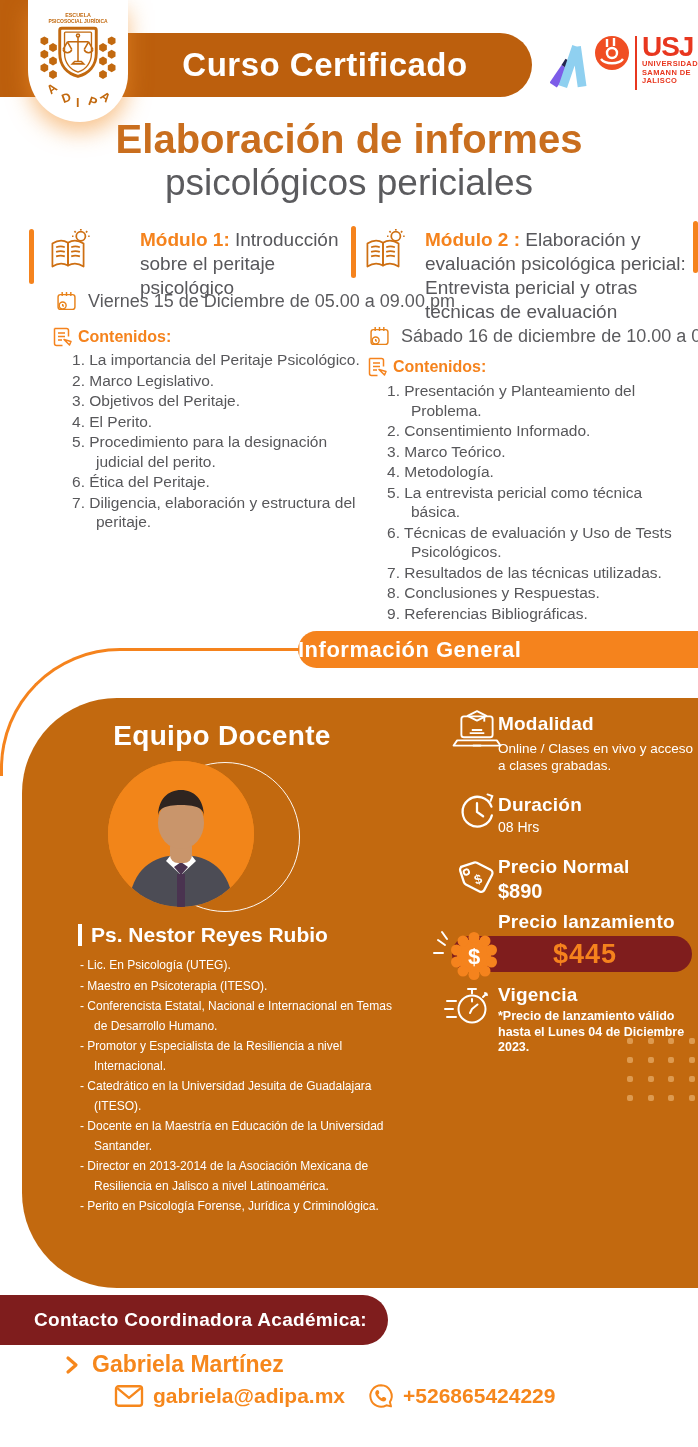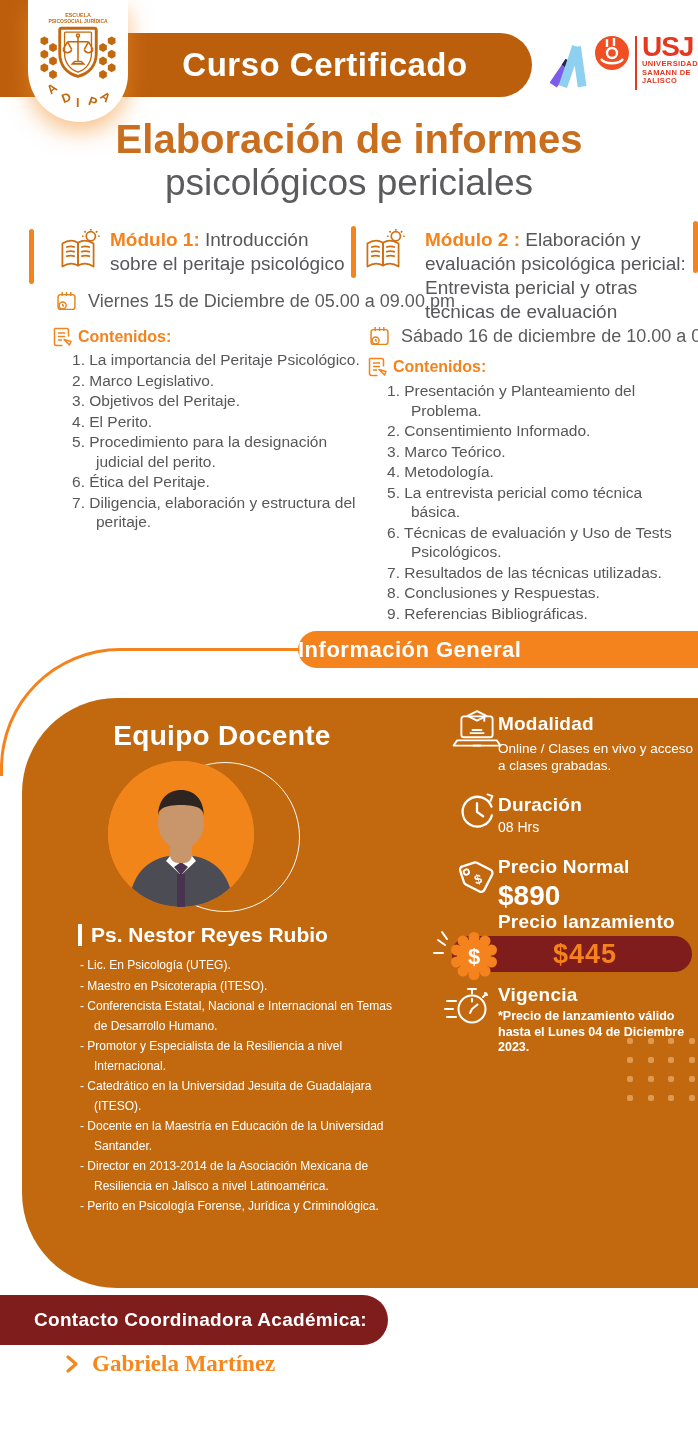--- a/index.html
+++ b/index.html
@@ -53,34 +53,34 @@
   .teacher-name{left:56px;top:225px;display:flex;align-items:center;}
   .name-bar{width:4px;height:22px;background:#fff;margin-right:9px;}
   .teacher-name span{color:#fff;font-size:21px;font-weight:800;}
   ul.creds{left:58px;top:258px;width:315px;margin:0;padding:0;list-style:none;color:#fff;font-size:12px;line-height:19.5px;}
   ul.creds li{padding-left:14px;text-indent:-14px;margin-bottom:1px;}
   ul.creds li::before{content:"- ";}
 
   .d-label{color:#fff;font-size:19px;font-weight:800;letter-spacing:.2px;}
   .d-value{color:#fff;font-size:14px;}
   .d-desc{color:#fff;font-size:13.5px;line-height:16.5px;}
-  .price-big{color:#fff;font-size:28px;font-weight:800;}
+  .price-big{color:#fff;font-size:20px;font-weight:800;}
   .launch-pill{left:430px;top:238px;width:240px;height:36px;background:#7f1d1d;border-radius:21px;
                display:flex;align-items:center;justify-content:center;}
   .launch-pill span{color:#F5821D;font-size:27px;font-weight:700;letter-spacing:1px;padding-left:26px;}
   .vig-note{color:#fff;font-size:12.5px;font-weight:700;line-height:15.5px;width:208px;}
   .dots{left:605px;top:340px;width:72px;height:66px;display:grid;grid-template-columns:repeat(4,1fr);gap:10px;}
   .dots i{width:6px;height:6px;border-radius:2px;background:rgba(255,214,160,.45);}
 
   
   .foot-pill{left:0;top:1295px;width:388px;height:50px;background:#7f1d1d;border-radius:0 26px 26px 0;
              display:flex;align-items:center;padding-left:34px;box-sizing:border-box;}
   .foot-pill span{color:#fff;font-size:19px;font-weight:800;letter-spacing:.3px;}
   .coord-row{left:64px;top:1351px;display:flex;align-items:center;color:#F6871C;}
-  .coord-row .nm{font-size:23px;font-weight:600;margin-left:12px;font-family:Liberation Serif, serif;}
+  .coord-row .nm{font-size:23px;font-weight:600;margin-left:12px;}
   .contact-row{left:113px;top:1382px;display:flex;align-items:center;color:#F6871C;}
   .contact-row .txt{font-size:21px;font-weight:600;margin-left:8px;}
   .contact-row .gap{width:22px;}
   svg{display:block;}
 </style>
 </head>
 <body>
 
 <div class="page">
 
@@ -162,21 +162,21 @@
 
   <div class="abs main-title">
     <div class="mt1">Elaboración de informes</div>
     <div class="mt2">psicológicos periciales</div>
   </div>
 
   <div class="abs vbar" style="left:29px;top:229px;height:55px;"></div>
   <div class="abs vbar" style="left:351px;top:226px;height:52px;"></div>
   <div class="abs vbar" style="left:693px;top:221px;height:52px;"></div>
 
-  <div class="abs mod-head" style="left:56px;top:228px;width:300px;">
+  <div class="abs mod-head" style="left:46px;top:228px;width:300px;gap:40px;">
     <svg width="44" height="44" viewBox="0 0 48 48" style="flex:none;">
       <g fill="none" stroke="#CE6F12" stroke-width="1.9" stroke-linejoin="round">
         <circle cx="38" cy="9" r="5"></circle>
         <path d="M38,1 v1.6 M31,3.5 l1.4,1.4 M45,3.5 l-1.4,1.4 M30,9 h-1.6 M46,9 h1.6"></path>
         <path d="M7,17 c6,-4 12,-4 17,-1 v25 c-5,-3 -11,-3 -17,1 z"></path>
         <path d="M41,17 c-6,-4 -12,-4 -17,-1 v25 c5,-3 11,-3 17,1 z"></path>
         <path d="M11,21 c3.5,-1.2 6.5,-1.2 9.5,0 M11,26 c3.5,-1.2 6.5,-1.2 9.5,0 M11,31 c3.5,-1.2 6.5,-1.2 9.5,0"></path>
         <path d="M37,21 c-3.5,-1.2 -6.5,-1.2 -9.5,0 M37,26 c-3.5,-1.2 -6.5,-1.2 -9.5,0 M37,31 c-3.5,-1.2 -6.5,-1.2 -9.5,0"></path>
       </g>
     </svg>
@@ -402,14 +402,31 @@
     <span>Contacto Coordinadora Académica:</span>
   </div>
 
   <div class="abs coord-row">
     <svg width="16" height="20" viewBox="0 0 16 20">
       <polyline points="4,3 12,10 4,17" fill="none" stroke="#F6871C" stroke-width="3.2" stroke-linecap="round" stroke-linejoin="round"></polyline>
     </svg>
     <span class="nm">Gabriela Martínez</span>
   </div>
 
+  <div class="abs contact-row">
+    <svg width="32" height="26" viewBox="0 0 24 20">
+      <g fill="none" stroke="#F6871C" stroke-width="1.8" stroke-linejoin="round">
+        <rect x="2" y="2.5" width="20" height="15" rx="2"></rect>
+        <path d="M3,4 l9,7.5 l9,-7.5"></path>
+      </g>
+    </svg>
+    <span class="txt">gabriela@adipa.mx</span>
+    <span class="gap"></span>
+    <svg width="28" height="28" viewBox="0 0 24 24">
+      <g fill="none" stroke="#F6871C" stroke-width="1.7">
+        <path d="M12,2.8 a9.2,9.2 0 1 0 4.6,17.2 l4,.9 l-1,-3.8 a9.2,9.2 0 0 0 -7.6,-14.3 z" stroke-linejoin="round"></path>
+      </g>
+      <path d="M9,6.8 c.6,0 1.2,.7 1.4,1.5 s.1,1.5 -.3,1.9 l-.6,.6 c.4,1.2 1.9,2.7 3.1,3.1 l.6,-.6 c.4,-.4 1.1,-.5 1.9,-.2 s1.4,.8 1.4,1.4 c0,1 -.8,2 -1.8,2.1 c-1.2,.2 -3.3,-.7 -5.1,-2.5 s-2.7,-3.9 -2.5,-5.1 c.1,-1 1.1,-2.2 1.9,-2.2 z" fill="#F6871C"></path>
+    </svg>
+    <span class="txt">+526865424229</span>
+  </div>
 
 </div>
 
 </body></html>

